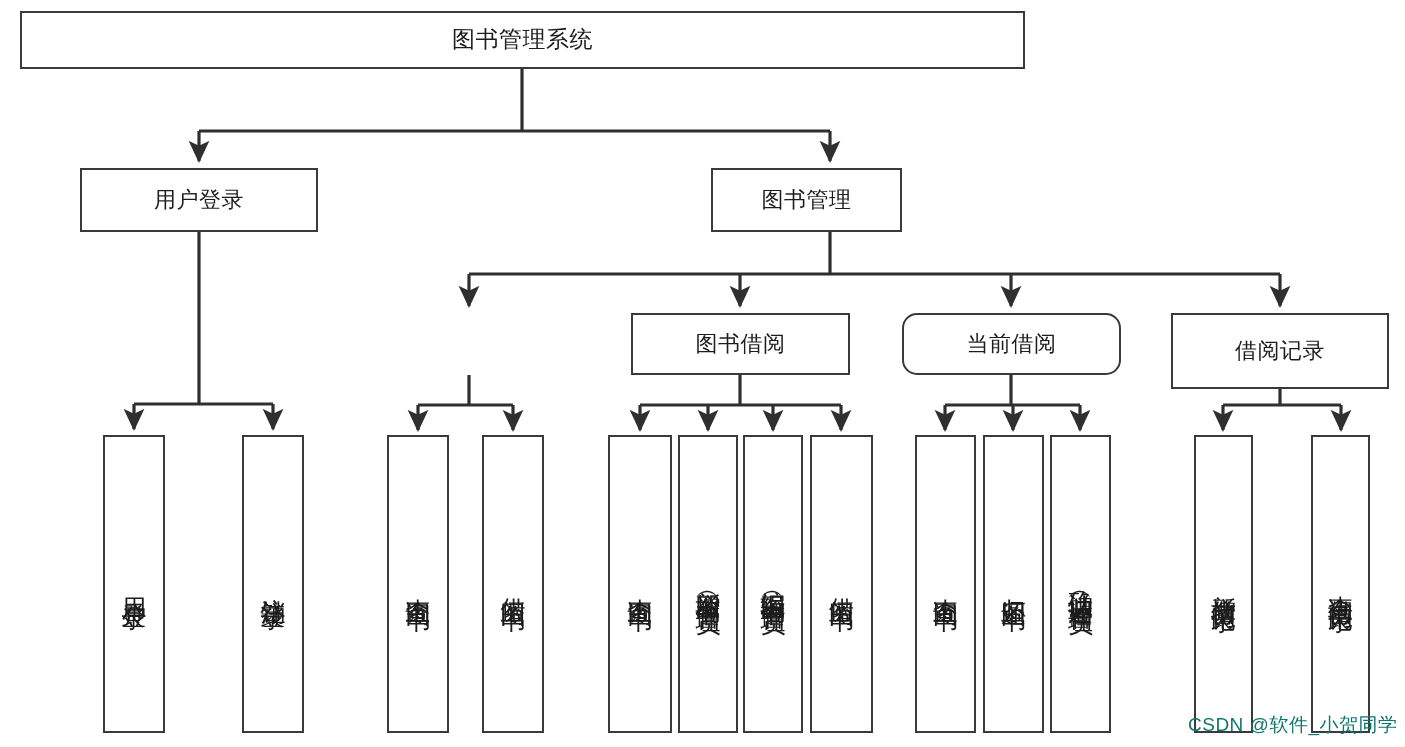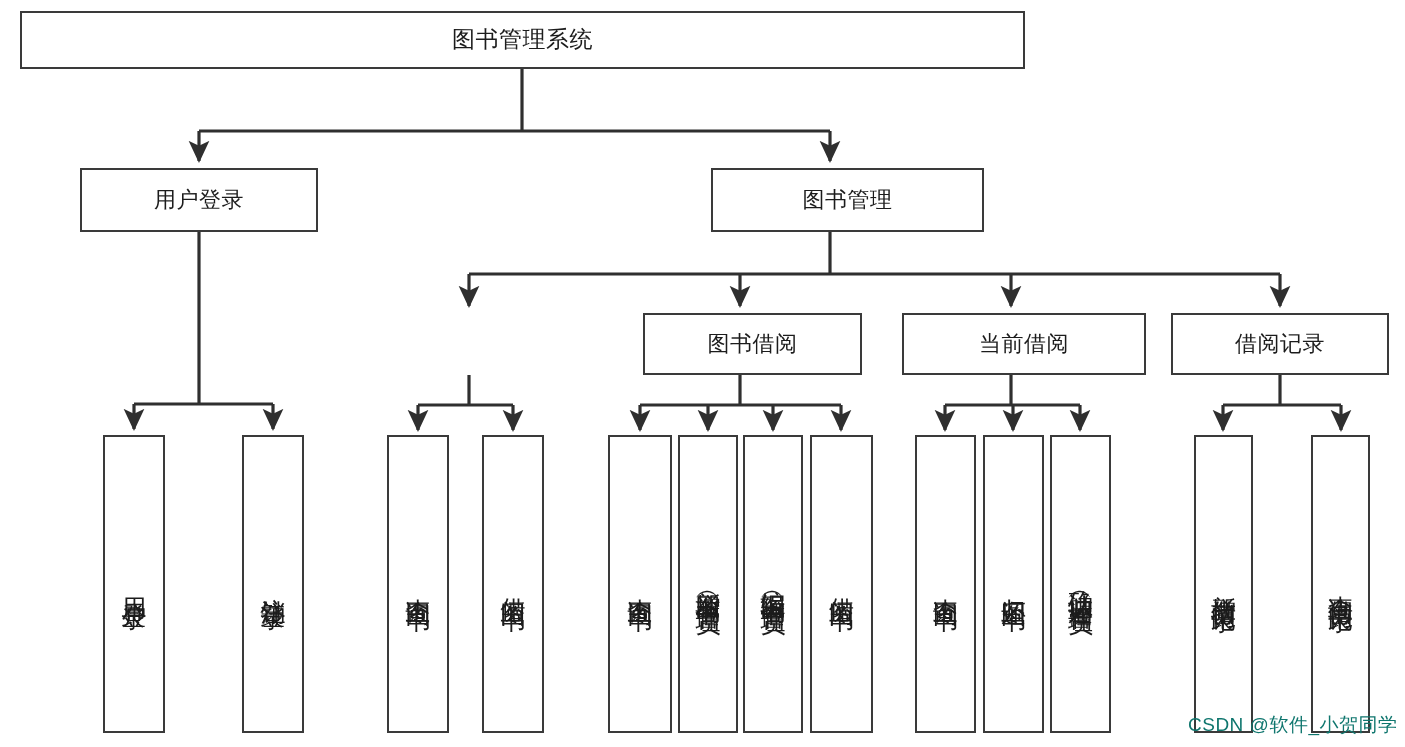--- a/index.html
+++ b/index.html
@@ -122,31 +122,31 @@
     </g>
   </svg>
 
   <div class="node horiz lvl0" style="left:20px;top:11px;width:1005px;height:58px;">
     <span class="lbl">图书管理系统</span>
   </div>
 
   <div class="node horiz" style="left:80px;top:168px;width:238px;height:64px;">
     <span class="lbl">用户登录</span>
   </div>
-  <div class="node horiz" style="left:711px;top:168px;width:273px;height:64px;">
+  <div class="node horiz" style="left:711px;top:168px;width:191px;height:64px;">
     <span class="lbl">图书管理</span>
   </div>
 
-  <div class="node horiz" style="left:631px;top:313px;width:219px;height:62px;margin-left:12px;">
+  <div class="node horiz" style="left:631px;top:313px;width:219px;height:62px;">
     <span class="lbl">图书借阅</span>
   </div>
-  <div class="node horiz" style="left:902px;top:313px;width:244px;height:62px;">
+  <div class="node horiz" style="left:902px;top:313px;width:219px;height:62px;border-radius:15px;">
     <span class="lbl">当前借阅</span>
   </div>
-  <div class="node horiz" style="left:1171px;top:313px;width:218px;height:62px;">
+  <div class="node horiz" style="left:1171px;top:313px;width:218px;height:76px;">
     <span class="lbl">借阅记录</span>
   </div>
 
   <div class="node vert" style="left:103px;top:435px;width:62px;height:298px;">
     <span class="lbl">用户登录</span>
   </div>
   <div class="node vert" style="left:242px;top:435px;width:62px;height:298px;">
     <span class="lbl">注销登录</span>
   </div>
 

